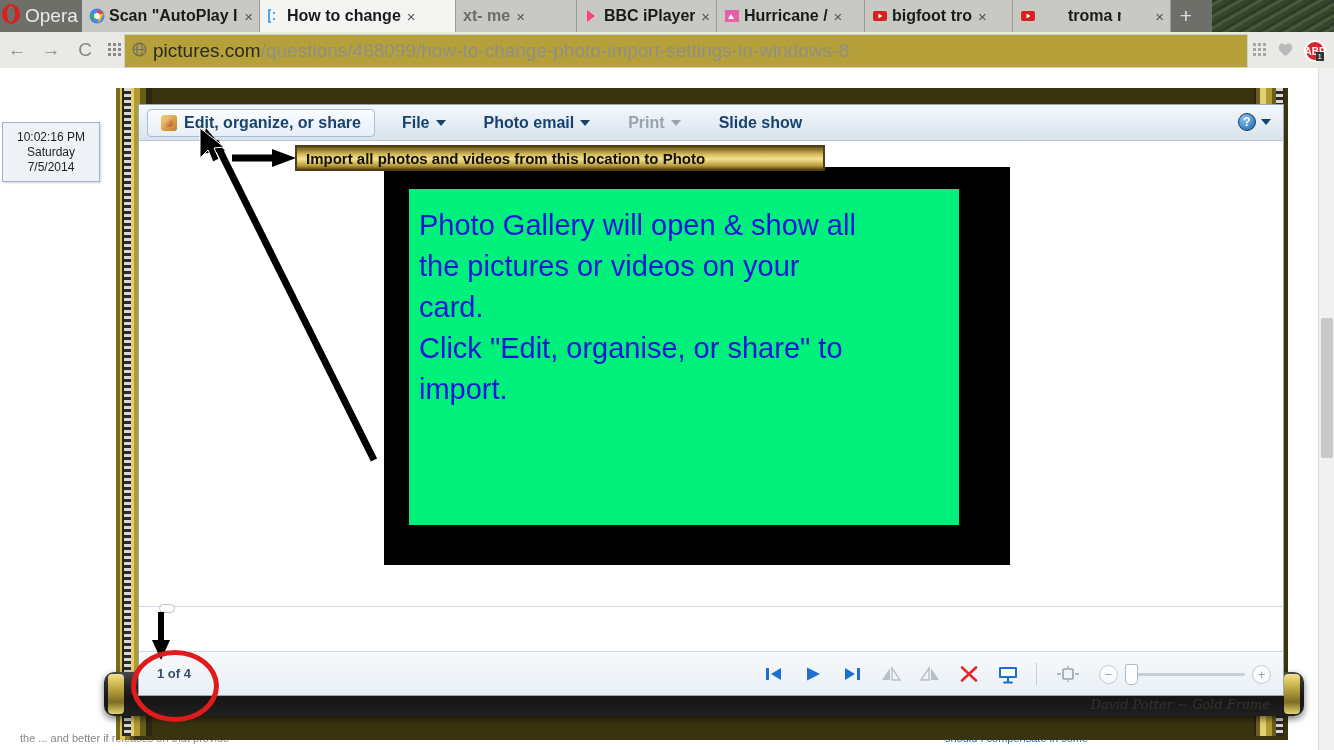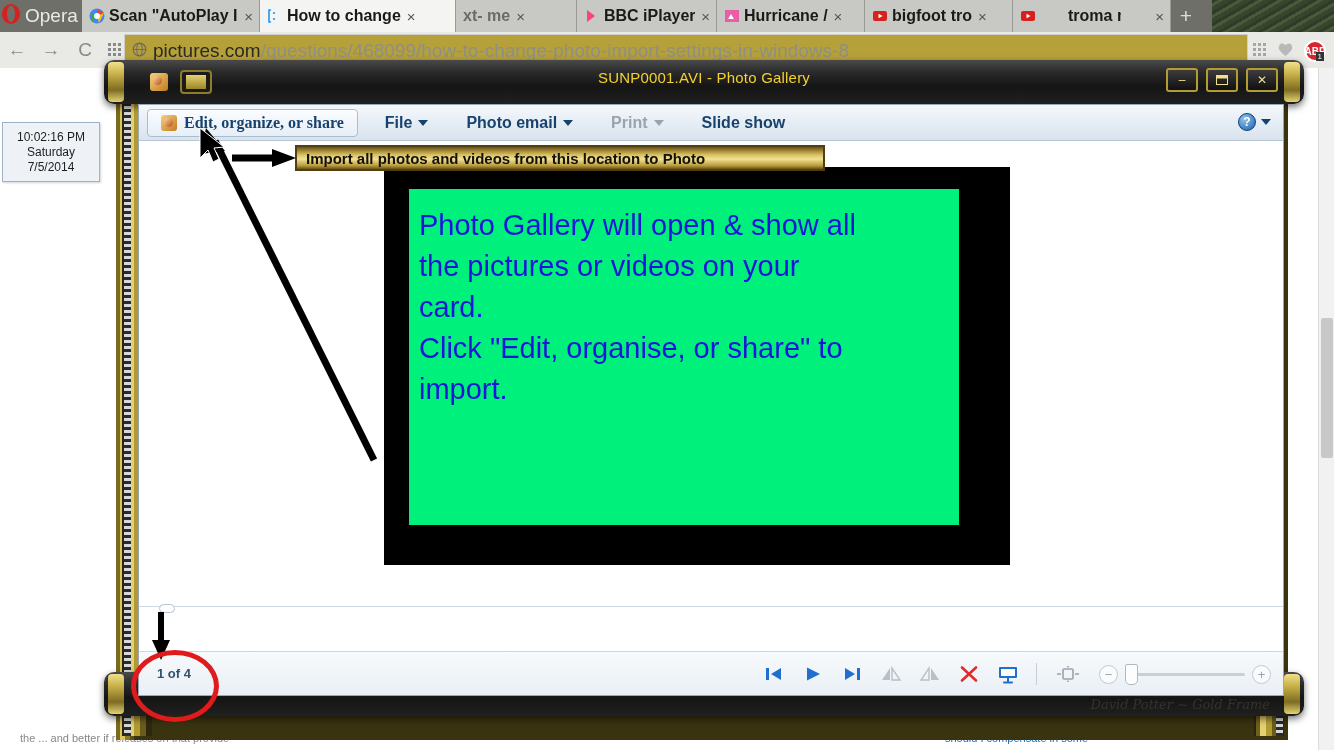--- a/index.html
+++ b/index.html
@@ -168,21 +168,20 @@
     border-bottom:1px solid #b8c6d4;
     display:flex; align-items:center; padding-left:8px;
   }
   .menu-main {
     display:flex; align-items:center; gap:7px;
     height:28px; padding:0 13px;
     background:linear-gradient(180deg,#fbfdff,#e6eef7);
     border:1px solid #a8bdd2; border-radius:4px;
     font-size:16px; font-weight:bold; color:#18426e;
     box-shadow:0 1px 1px rgba(255,255,255,.9) inset;
-    font-family:Liberation Serif, serif;
   }
   .menu-item {
     display:flex; align-items:center; gap:6px;
     height:30px; padding:0 13px; font-size:16px; font-weight:bold; color:#18426e;
   }
   .menu-item.dim { color:#9aa3ad;justify-content:flex-end; }
   .caret { width:0;height:0;border-left:5px solid transparent;border-right:5px solid transparent;
            border-top:6px solid currentColor; display:inline-block; }
   .help-btn { position:absolute; right:12px; top:8px; display:flex; align-items:center; gap:5px;}
   .help-circ {
@@ -410,41 +409,20 @@
   </div>
 
   <div class="frame-wrap">
 
     <div class="frame-outer"></div>
     <div class="frame-side left"></div>
     <div class="frame-side right"></div>
     <div class="frame-film left"></div>
     <div class="frame-film right"></div>
 
-    <div class="frame-bar top">
-      <div class="frame-cap l"></div>
-      <div class="frame-cap r"></div>
-      <div class="titlebar-icons">
-        <span class="gal-ico"></span>
-        <span class="restore-ico">
-            <i></i>
-          </span>
-      </div>
-      <div class="win-title">SUNP0001.AVI - Photo Gallery</div>
-      <div class="win-ctrls">
-        <div class="win-btn">–</div>
-        <div class="win-btn">
-          <svg width="12" height="10" viewBox="0 0 12 10">
-              <rect x="0.5" y="0.5" width="11" height="9" fill="none" stroke="#f0df8c"></rect>
-              <rect x="0.5" y="0.5" width="11" height="3" fill="#f0df8c"></rect>
-            </svg>
-        </div>
-        <div class="win-btn">✕</div>
-      </div>
-    </div>
 
     <div class="frame-bar bottom">
       <div class="frame-cap l"></div>
       <div class="frame-cap r"></div>
       <div class="signature">David Potter ~ Gold Frame</div>
     </div>
 
     <div class="gal-app">
 
       <div class="gal-menubar">

